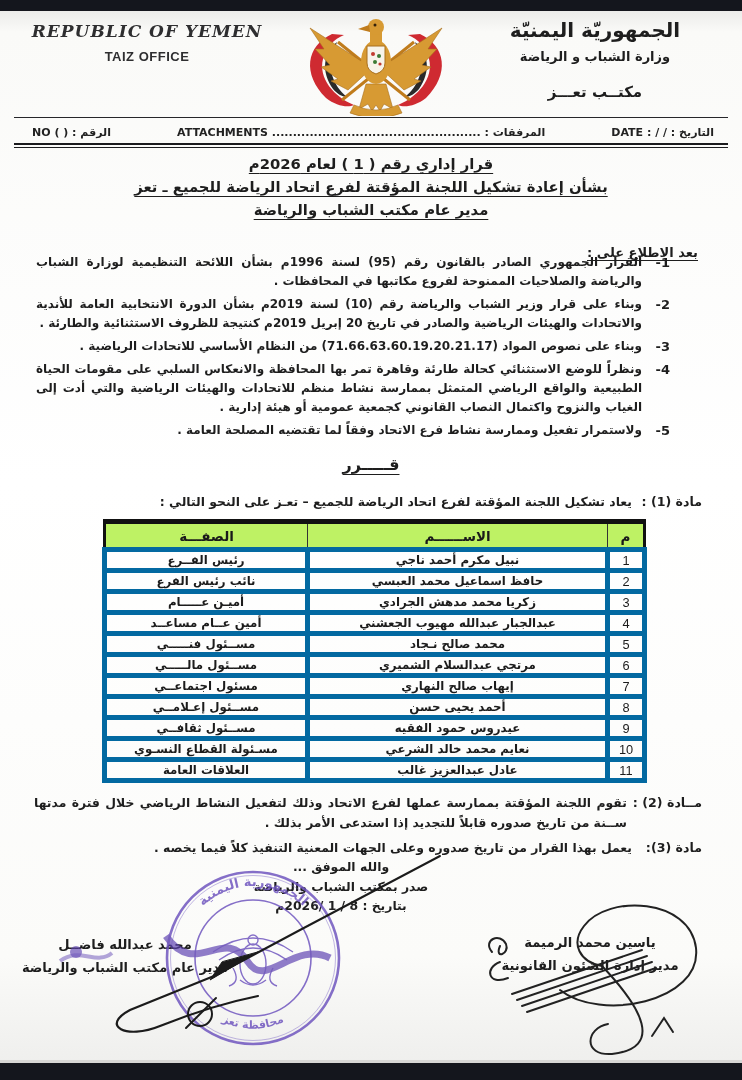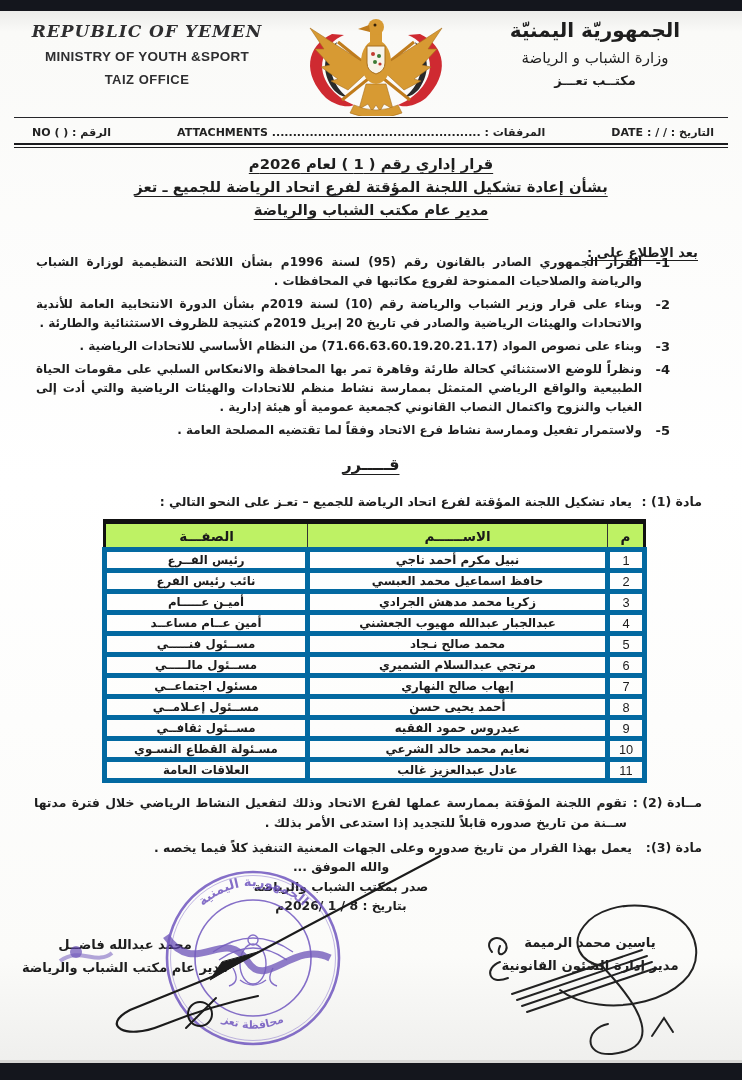--- a/index.html
+++ b/index.html
@@ -17,22 +17,22 @@
   .ar { direction:rtl; unicode-bidi:plaintext; }
   .u { text-decoration:underline; text-underline-offset:3px; text-decoration-thickness:1.4px; }
 
   
   .en-block { left:28px; top:21px; width:238px; text-align:center; color:#2e2e30; }
   .en-l1 { font-family:"DejaVu Serif", serif; font-style:italic; font-weight:700; font-size:17px; letter-spacing:1px; }
   .en-l2 { font-family:"Liberation Sans", sans-serif; font-weight:700; font-size:13.5px; margin-top:8px; letter-spacing:.3px;}
   .en-l3 { font-family:"Liberation Sans", sans-serif; font-weight:700; font-size:13px; margin-top:8px; letter-spacing:.5px;}
   .ar-block { right:22px; top:18px; width:250px; text-align:center; direction:rtl; }
   .ar-l1 { font-weight:700; font-size:20px; }
-  .ar-l2 { font-weight:400; font-size:15px; margin-top:7px; }
-  .ar-l3 { font-weight:700; font-size:13px; margin-top:6px; letter-spacing:1px; }
+  .ar-l2 { font-weight:700; font-size:13px; margin-top:7px; }
+  .ar-l3 { font-weight:700; font-size:15px; margin-top:19px; letter-spacing:1px; }
   .emblem { left:296px; top:12px; width:160px; height:104px; }
 
   
   .rule1 { left:14px; top:117px; width:714px; border-top:1.6px solid #26262a; }
   .refrow { left:14px; top:121px; width:714px; height:22px; direction:rtl;
             display:flex; justify-content:space-between; align-items:center;
             padding:0 14px 0 18px; font-size:11px; font-weight:700; color:#222; }
   .rule2 { left:14px; top:143px; width:714px; height:5px;
            border-top:2.6px solid #1c1c1f; border-bottom:1.2px solid #1c1c1f; }
 
@@ -89,21 +89,20 @@
 </style>
 </head>
 <body>
 
 <div class="canvas">
   <div class="abs top-bar"></div>
   <div class="paper"></div>
 
   <div class="abs en-block">
     <div class="en-l1">REPUBLIC OF YEMEN</div>
-    <div class="en-l2">MINISTRY OF YOUTH &amp;SPORT</div>
     <div class="en-l3">TAIZ OFFICE</div>
   </div>
 
   <div class="abs emblem">
     <svg viewBox="0 0 160 104" width="160" height="104">
       <path d="M36,22 C10,34 6,62 30,86 C40,94 52,96 58,93 C38,85 22,66 27,47 C30,35 38,27 48,23 Z" fill="#cf2a31"></path>
       <path d="M124,22 C150,34 154,62 130,86 C120,94 108,96 102,93 C122,85 138,66 133,47 C130,35 122,27 112,23 Z" fill="#cf2a31"></path>
       <path d="M41,30 C27,41 25,60 37,77 C41,82 47,85 51,85 C37,74 31,55 37,41 Z" fill="#2a2a2a"></path>
       <path d="M119,30 C133,41 135,60 123,77 C119,82 113,85 109,85 C123,74 129,55 123,41 Z" fill="#2a2a2a"></path>
       <path d="M46,88 L118,30" stroke="#c07c1c" stroke-width="3"></path>

